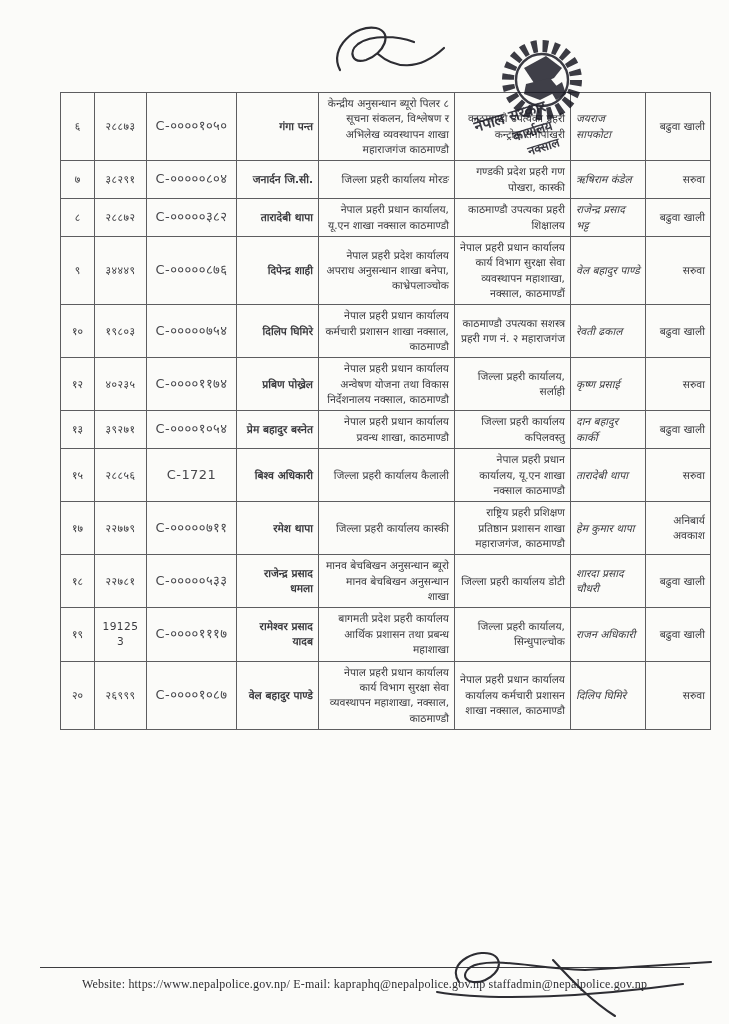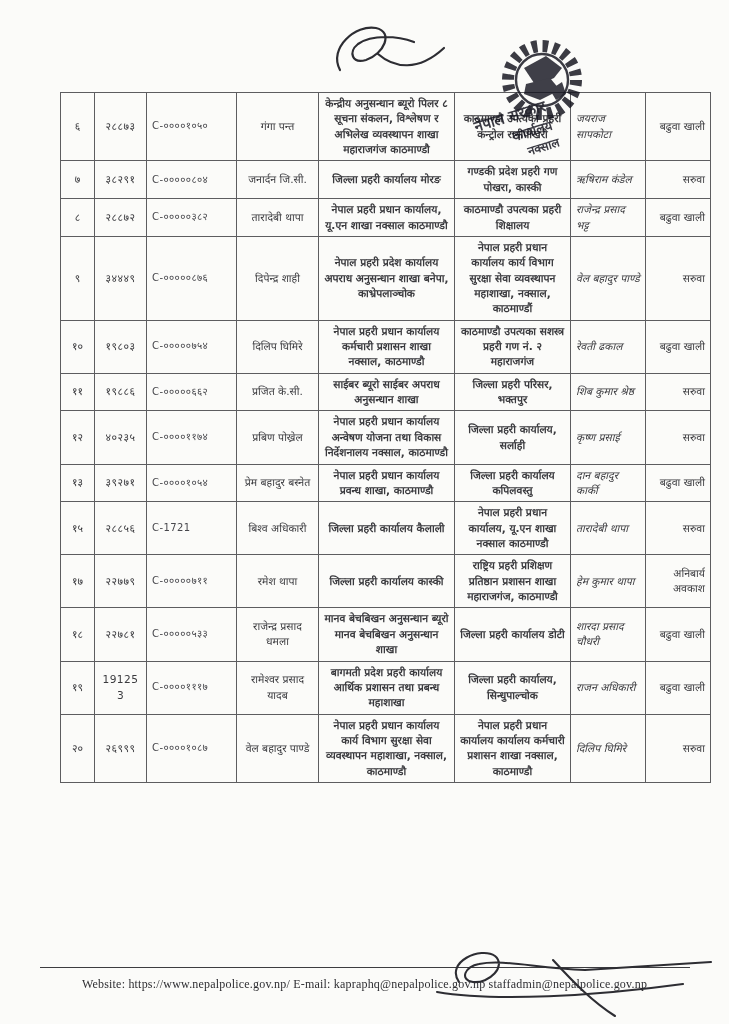--- a/index.html
+++ b/index.html
@@ -17,23 +17,23 @@
     border-collapse:collapse;table-layout:fixed;width:650px;
     font-size:10.6px;line-height:1.45;color:#3a3a3e;
   }
   table.transfer td{
     border:1px solid #5d5d60;
     padding:3px 5px;vertical-align:middle;
     word-wrap:break-word;
   }
   td.c-sn{text-align:center;padding:3px 1px;}
   td.c-no{text-align:center;padding:3px 2px;letter-spacing:.5px;margin-left:32px;}
-  td.c-code{padding:3px 2px;font-size:10px;letter-spacing:.4px;color:#47474c;}
-  td.c-name{text-align:center;}
-  td.c-off{text-align:center;font-weight:bold;}
+  td.c-code{text-align:center;padding:3px 2px;font-size:13px;letter-spacing:.4px;color:#47474c;}
+  td.c-name{text-align:right;font-weight:bold;}
+  td.c-off{text-align:right;}
   td.c-rec{text-align:left;font-style:italic;}
   td.c-status{text-align:right;}
 
   
   .stamp{
     position:absolute;left:462px;top:28px;width:160px;height:170px;
     pointer-events:none;z-index:5;opacity:.92;
   }
 
   
@@ -137,30 +137,20 @@
       <td class="c-sn">१०</td>
       <td class="c-no">१९८०३</td>
       <td class="c-code">C-०००००७५४</td>
       <td class="c-name">दिलिप घिमिरे</td>
       <td class="c-off">नेपाल प्रहरी प्रधान कार्यालय कर्मचारी प्रशासन शाखा नक्साल, काठमाण्डौ</td>
       <td class="c-off">काठमाण्डौ उपत्यका सशस्त्र प्रहरी गण नं. २ महाराजगंज</td>
       <td class="c-rec">रेवती ढकाल</td>
       <td class="c-status">बढुवा खाली</td>
     </tr>
           <tr>
-      <td class="c-sn">११</td>
-      <td class="c-no">१९८८६</td>
-      <td class="c-code">C-०००००६६२</td>
-      <td class="c-name">प्रजित के.सी.</td>
-      <td class="c-off">साईबर ब्यूरो साईबर अपराध अनुसन्धान शाखा</td>
-      <td class="c-off">जिल्ला प्रहरी परिसर, भक्तपुर</td>
-      <td class="c-rec">शिब कुमार श्रेष्ठ</td>
-      <td class="c-status">सरुवा</td>
-    </tr>
-          <tr>
       <td class="c-sn">१२</td>
       <td class="c-no">४०२३५</td>
       <td class="c-code">C-००००११७४</td>
       <td class="c-name">प्रबिण पोख्रेल</td>
       <td class="c-off">नेपाल प्रहरी प्रधान कार्यालय अन्वेषण योजना तथा विकास निर्देशनालय नक्साल, काठमाण्डौ</td>
       <td class="c-off">जिल्ला प्रहरी कार्यालय, सर्लाही</td>
       <td class="c-rec">कृष्ण प्रसाई</td>
       <td class="c-status">सरुवा</td>
     </tr>
           <tr>

